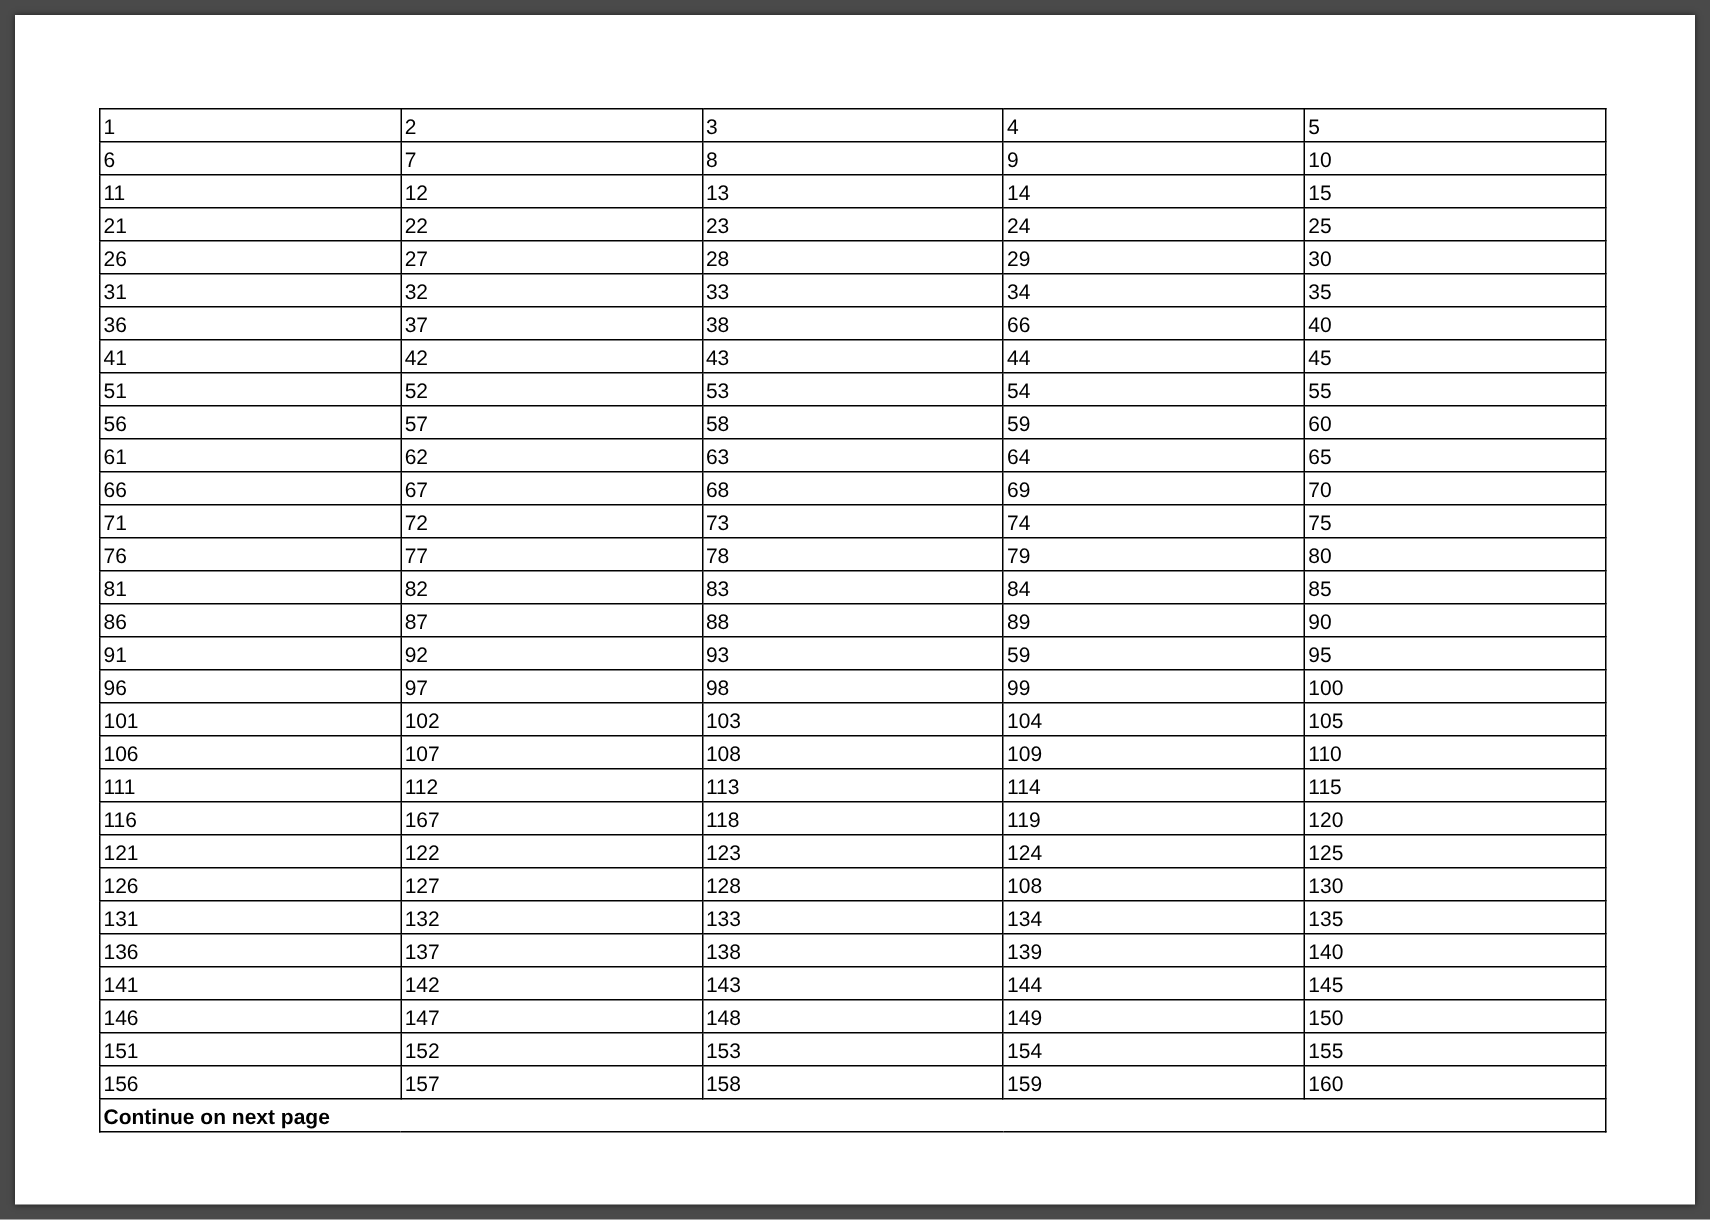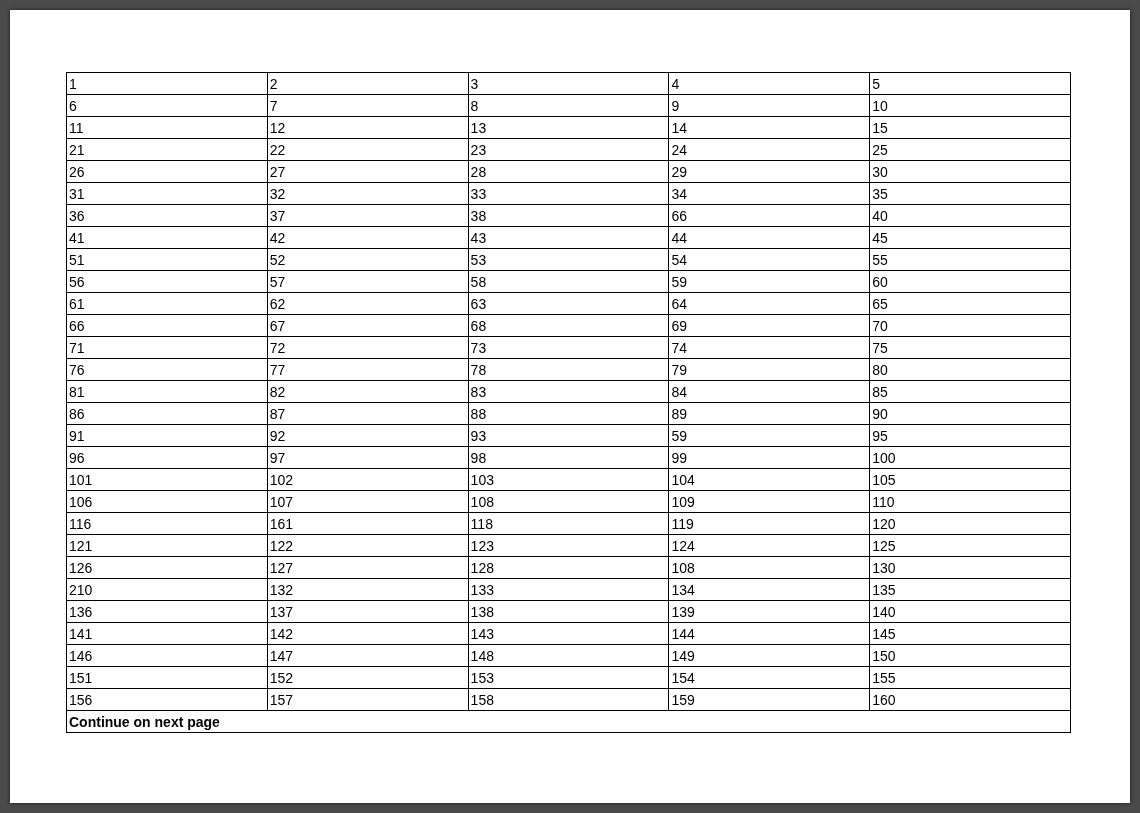--- a/index.html
+++ b/index.html
@@ -186,42 +186,49 @@
             <td>105</td>
           </tr>
           <tr>
             <td>106</td>
             <td>107</td>
             <td>108</td>
             <td>109</td>
             <td>110</td>
           </tr>
           <tr>
+            <td>111</td>
+            <td>112</td>
+            <td>113</td>
+            <td>114</td>
+            <td>115</td>
+          </tr>
+          <tr>
             <td>116</td>
-            <td>161</td>
+            <td>167</td>
             <td>118</td>
             <td>119</td>
             <td>120</td>
           </tr>
           <tr>
             <td>121</td>
             <td>122</td>
             <td>123</td>
             <td>124</td>
             <td>125</td>
           </tr>
           <tr>
             <td>126</td>
             <td>127</td>
             <td>128</td>
             <td>108</td>
             <td>130</td>
           </tr>
           <tr>
-            <td>210</td>
+            <td>131</td>
             <td>132</td>
             <td>133</td>
             <td>134</td>
             <td>135</td>
           </tr>
           <tr>
             <td>136</td>
             <td>137</td>
             <td>138</td>
             <td>139</td>

